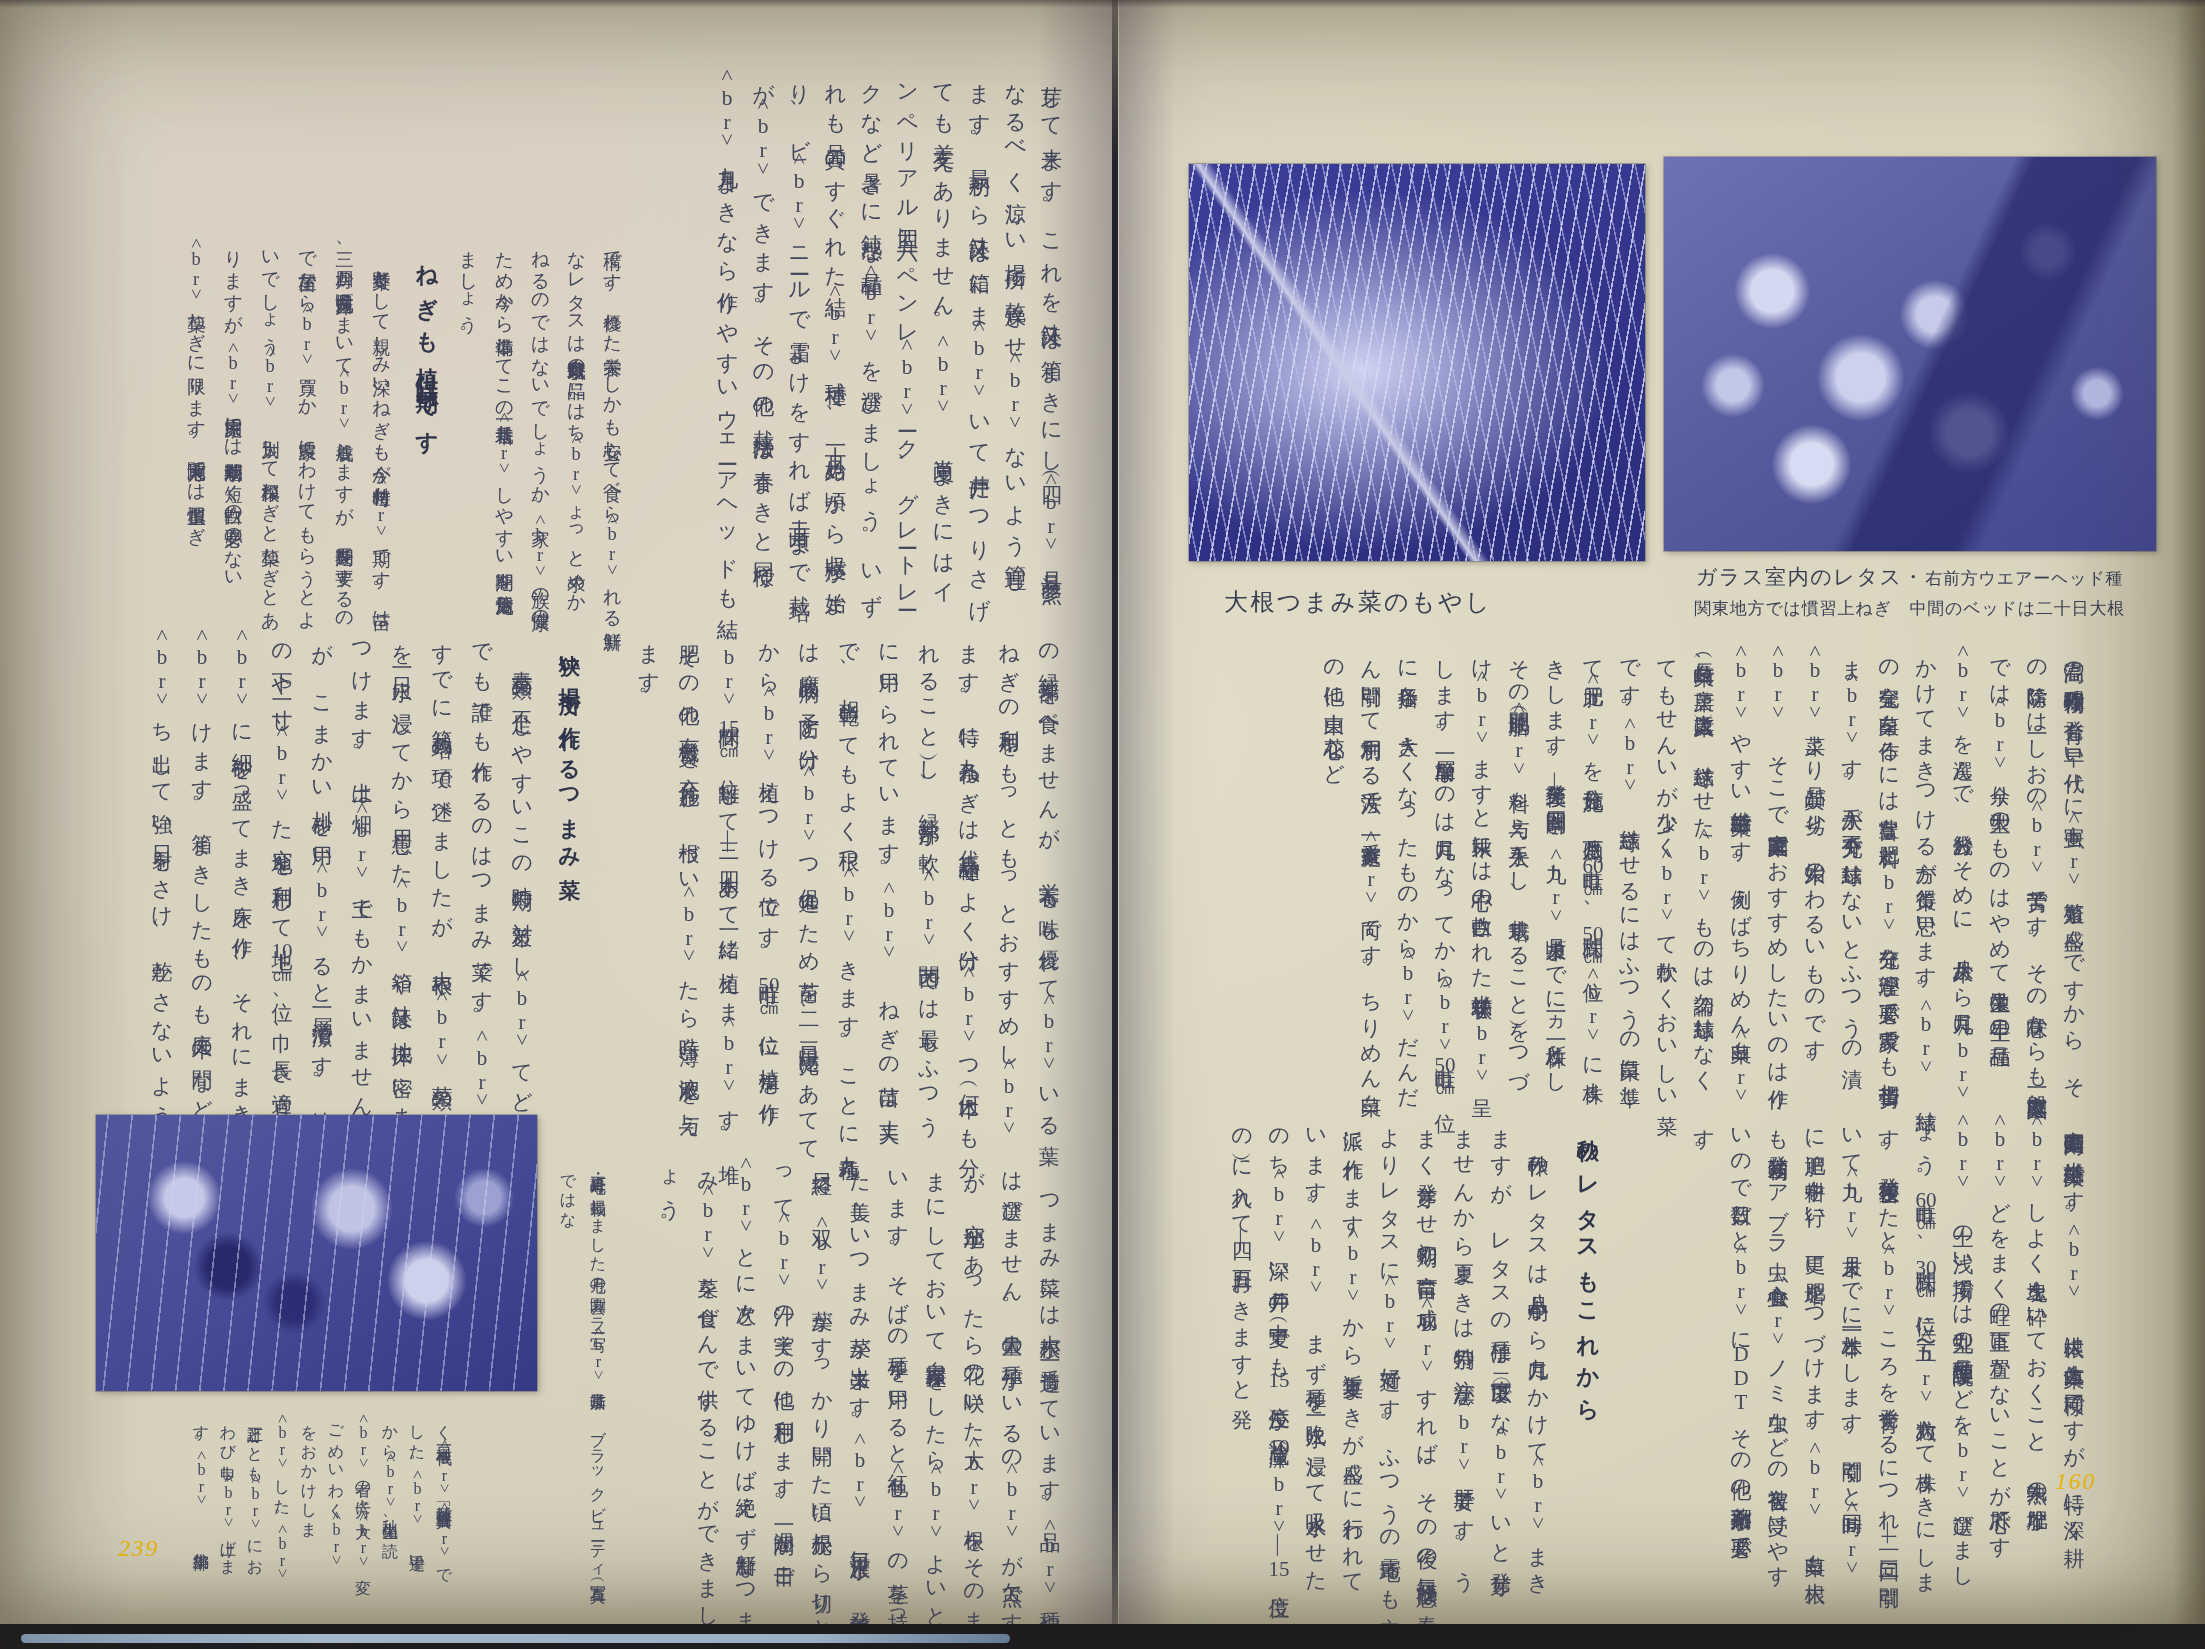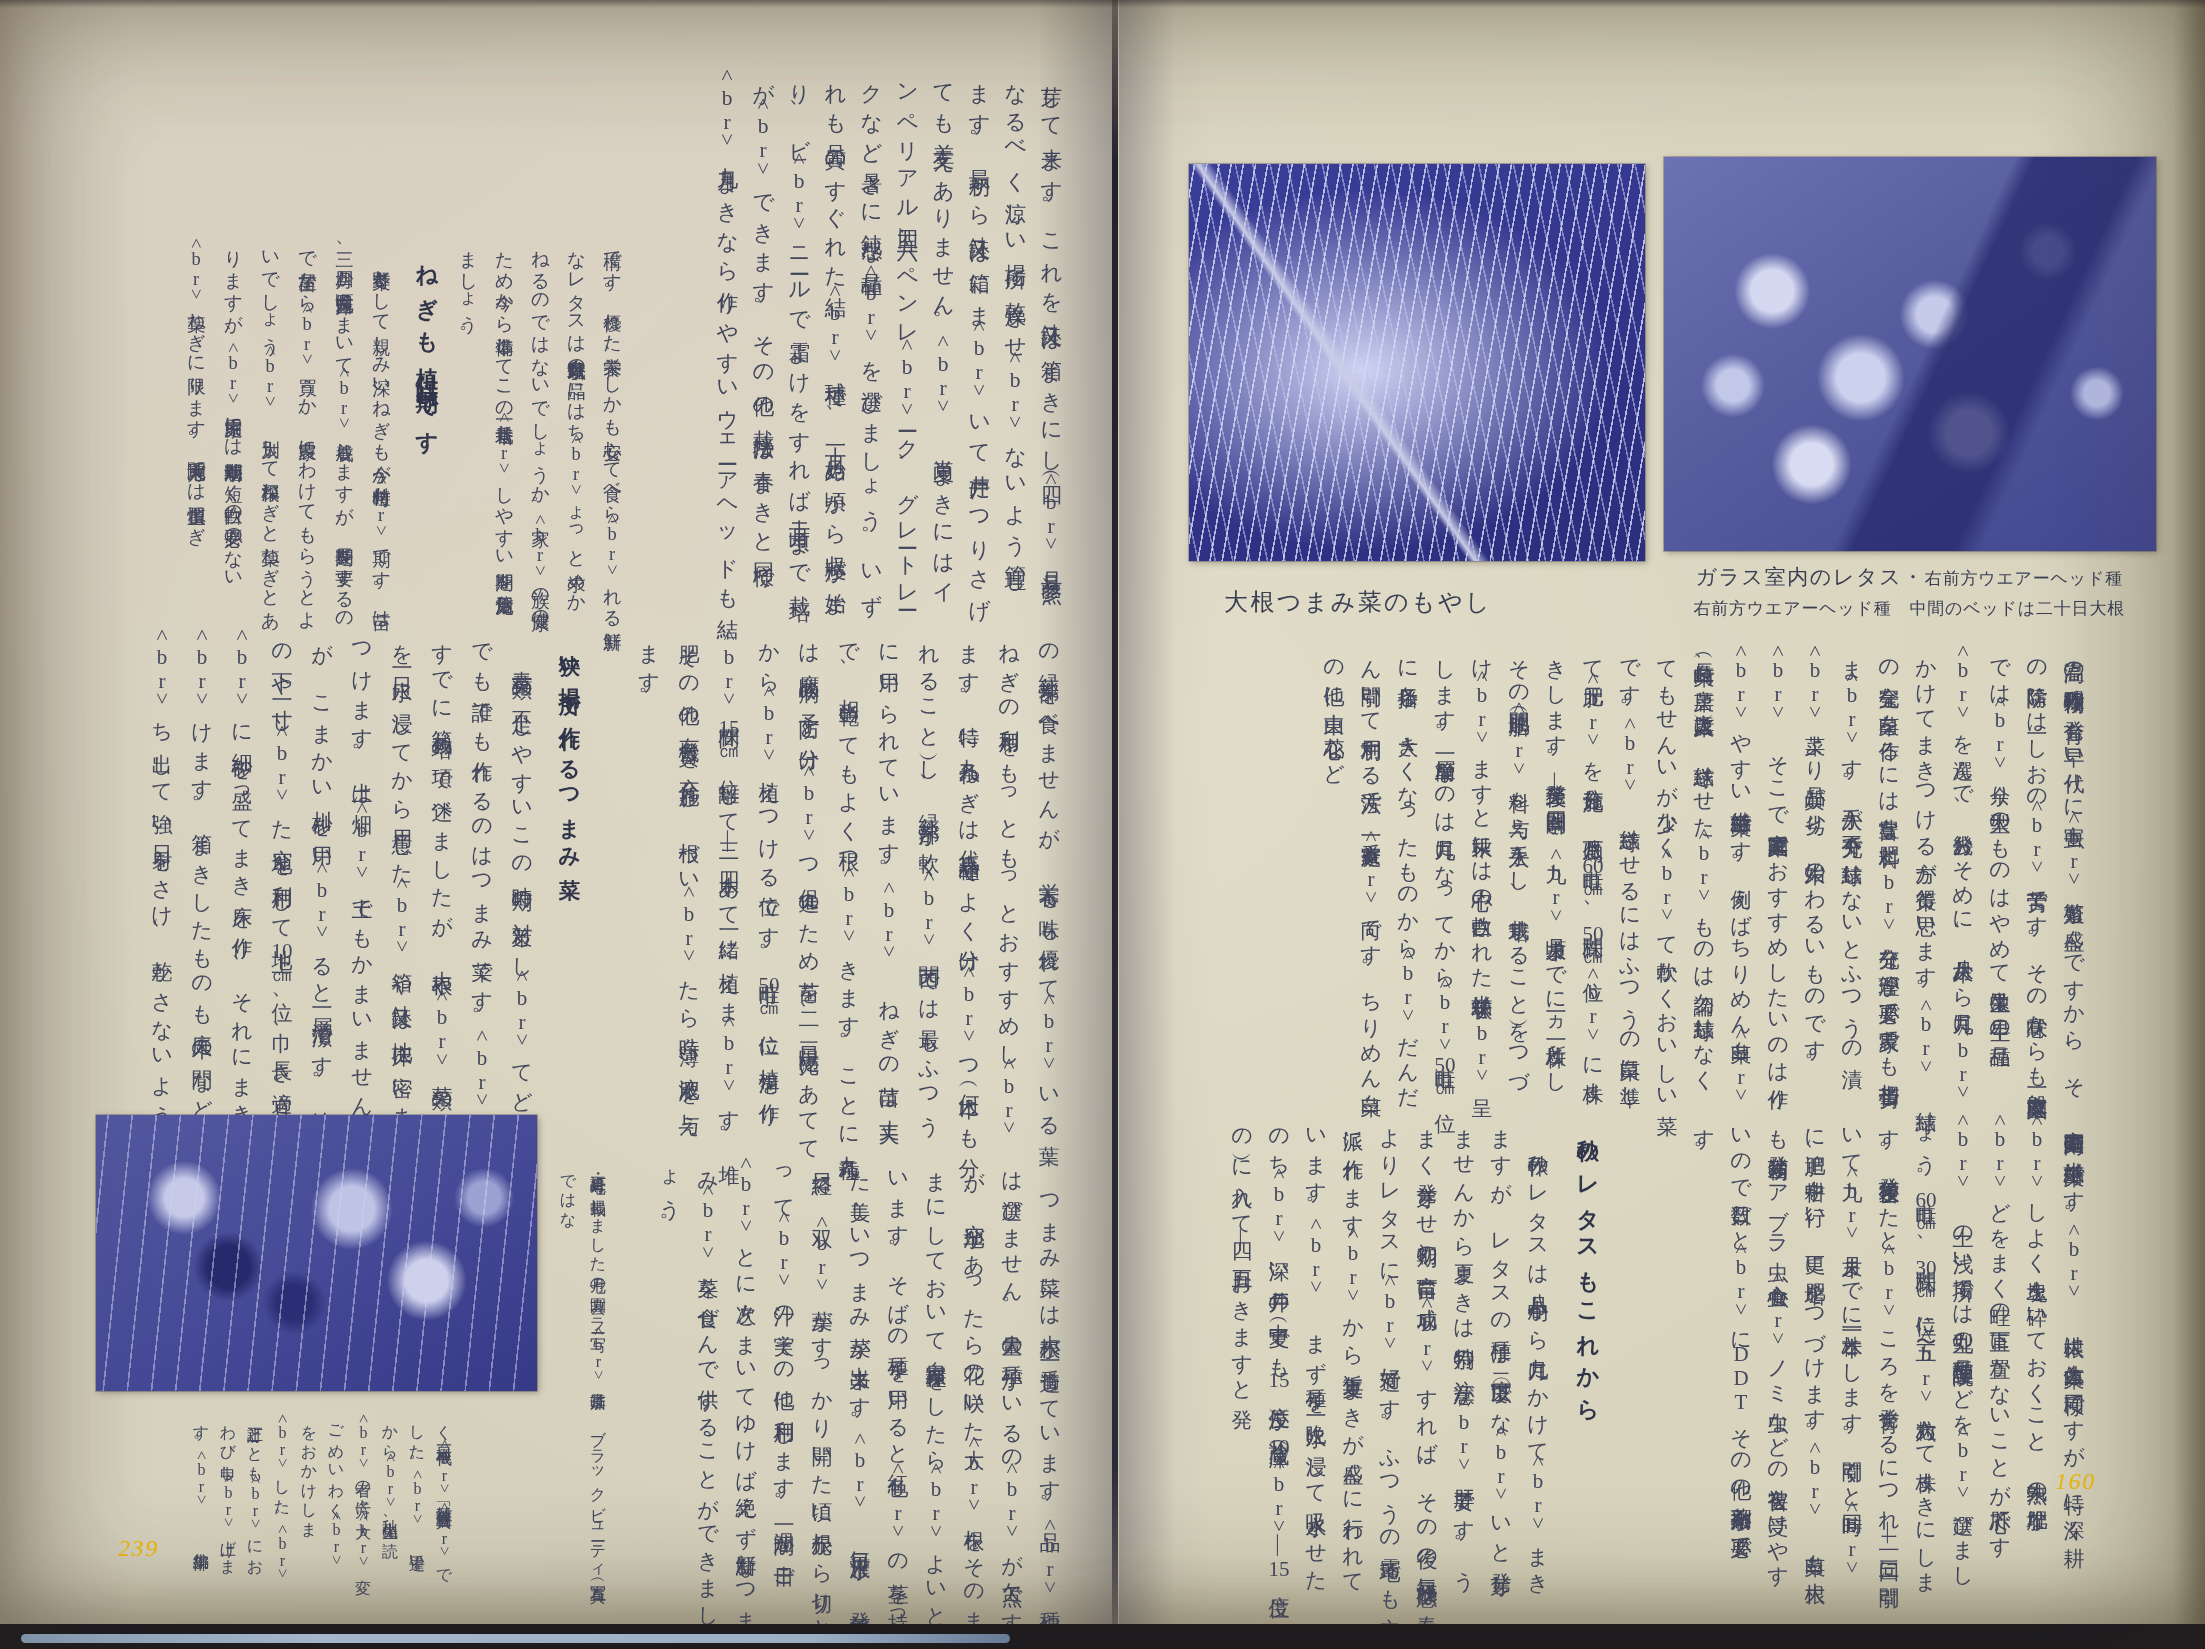--- a/index.html
+++ b/index.html
@@ -105,21 +105,21 @@
 
   <div class="photo photo-sprouts" style="left:1189px;top:164px;width:456px;height:397px;"></div>
   <div class="photo photo-lettuce" style="left:1664px;top:157px;width:492px;height:394px;"></div>
 
   <div class="cap" style="left:1224px;top:586px;font-size:24px;letter-spacing:2.4px;">大根つまみ菜のもやし</div>
 
   <div class="cap" style="right:80px;top:562px;text-align:center;line-height:29px;">
     <div>
       <span style="font-size:21px;letter-spacing:1.6px;">ガラス室内のレタス・</span><span style="font-size:17px;letter-spacing:0.8px;">右前方ウエアーヘッド種</span>
     </div>
-    <div style="font-size:17px;letter-spacing:0.8px;">右前方ウエアーヘッド種　中間のベッドは二十日大根</div>
+    <div style="font-size:17px;letter-spacing:0.8px;">関東地方では慣習上ねぎ　中間のベッドは二十日大根</div>
   </div>
 
   <div class="v" style="left:1173px;top:645px;width:919px;height:459px;font-size:21px;letter-spacing:1.2px;line-height:37px;">高温の時期程作物の発育も早い代りに害虫&lt;<span class="up">br</span>&gt;繁殖も盛んですから、その防除には一しおの&lt;<span class="up">br</span>&gt;苦労です。その意味からも一般家庭菜園では&lt;<span class="up">br</span>&gt;余り大型のものはやめて中生又は早生の品種&lt;<span class="up">br</span>&gt;を選んで、幾分おそめに、八月末から九月に&lt;<span class="up">br</span>&gt;かけてまきつける方が得策と思います。&lt;<span class="up">br</span>&gt;　結球の完全な白菜を作るには豊富な肥料と&lt;<span class="up">br</span>&gt;充分な管理が必要で農家でも相当苦労しま&lt;<span class="up">br</span>&gt;す。手入が不充分で結球しないとふつうの漬&lt;<span class="up">br</span>&gt;菜より品質が劣り、始末のわるいものです。&lt;<span class="up">br</span>&gt;　そこで家庭菜園でおすすめしたいのは作り&lt;<span class="up">br</span>&gt;やすい半結球白菜です。例えばちりめん白菜&lt;<span class="up">br</span>&gt;（長崎白菜、唐菜、唐人菜）は、結球させた&lt;<span class="up">br</span>&gt;ものは勿論、結球しなくてもせんいが少なく&lt;<span class="up">br</span>&gt;て軟かくおいしい菜です。&lt;<span class="up">br</span>&gt;　結球させるにはふつうの白菜に準じて元肥&lt;<span class="up">br</span>&gt;を充分施し、八月下旬に畦巾<span class="tcy">60</span>㎝、株間<span class="tcy">50</span>㎝位&lt;<span class="up">br</span>&gt;に株まきします。発芽後三―四回間引き、九&lt;<span class="up">br</span>&gt;月末頃までに一ヵ所一株としその間肥培（肥&lt;<span class="up">br</span>&gt;料を与え手入をし、栽培すること）をつづけ&lt;<span class="up">br</span>&gt;ますと秋末には中心の軟白された半結球状を&lt;<span class="up">br</span>&gt;呈します。一層簡単なのは九月になってから&lt;<span class="up">br</span>&gt;畦巾<span class="tcy">50</span>㎝位に条播し、大きくなったものから&lt;<span class="up">br</span>&gt;だんだん間引いて利用する方法で、一番家庭&lt;<span class="up">br</span>&gt;向です。ちりめん白菜の他に山東、花心など</div>
 
   <div class="v" style="left:1613px;top:1114px;width:479px;height:479px;font-size:21px;letter-spacing:1.2px;line-height:37px;">家庭菜園向の半結球白菜です。&lt;<span class="up">br</span>&gt;　大根は大体白菜と同様ですが、特に深く耕&lt;<span class="up">br</span>&gt;しよく土塊を砕いておくこと、未熟の堆肥な&lt;<span class="up">br</span>&gt;どをまく畦の直下に置かないことが肝心です&lt;<span class="up">br</span>&gt;　土の浅い場所では丸型の品種聖護院などを&lt;<span class="up">br</span>&gt;選びましょう。畦巾<span class="tcy">60</span>㎝、株間<span class="tcy">30</span>㎝位に五〜&lt;<span class="up">br</span>&gt;六粒あて株まきにします。発芽後密生したと&lt;<span class="up">br</span>&gt;ころを発育するにつれ二―三回に間引いて九&lt;<span class="up">br</span>&gt;月末までに一株一本とします。間引くと同時&lt;<span class="up">br</span>&gt;に追肥、中耕を行い、更に肥培をつづけます。&lt;<span class="up">br</span>&gt;　白菜も大根も発芽当初はアブラ虫、心食虫&lt;<span class="up">br</span>&gt;ノミ虫などの被害を受けやすいので数日ごと&lt;<span class="up">br</span>&gt;に<span class="up">DDT</span>その他の薬剤撒布が必要です。</div>
 
   <div class="v head" style="left:1565px;top:1122px;width:38px;height:319px;font-size:22.3px;letter-spacing:6.4px;">秋のレタスもこれから</div>
 
   <div class="v" style="left:1187px;top:1114px;width:369px;height:491px;font-size:21px;letter-spacing:2.8px;line-height:37px;">　秋作のレタスは八月中旬から九月にかけて&lt;<span class="up">br</span>&gt;まきますが、レタスの種子は二〇度以下でな&lt;<span class="up">br</span>&gt;いと発芽しませんから夏まきは特別の注意が&lt;<span class="up">br</span>&gt;肝要です。うまく発芽させ初期の育苗に成功&lt;<span class="up">br</span>&gt;すれば、その後の気候状態は春よりレタスに&lt;<span class="up">br</span>&gt;好適です。ふつうの露地でも立派に作れます&lt;<span class="up">br</span>&gt;から近年夏まきが盛んに行われています。&lt;<span class="up">br</span>&gt;　まず種子を一晩水に浸して吸水させたのち&lt;<span class="up">br</span>&gt;深い井戸の中（夏でも<span class="tcy">15</span>度位）か冷蔵庫（<span class="tcy">10</span>&lt;<span class="up">br</span>&gt;―<span class="tcy">15</span>度位の）に入れて四―五日おきますと発</div>
 

